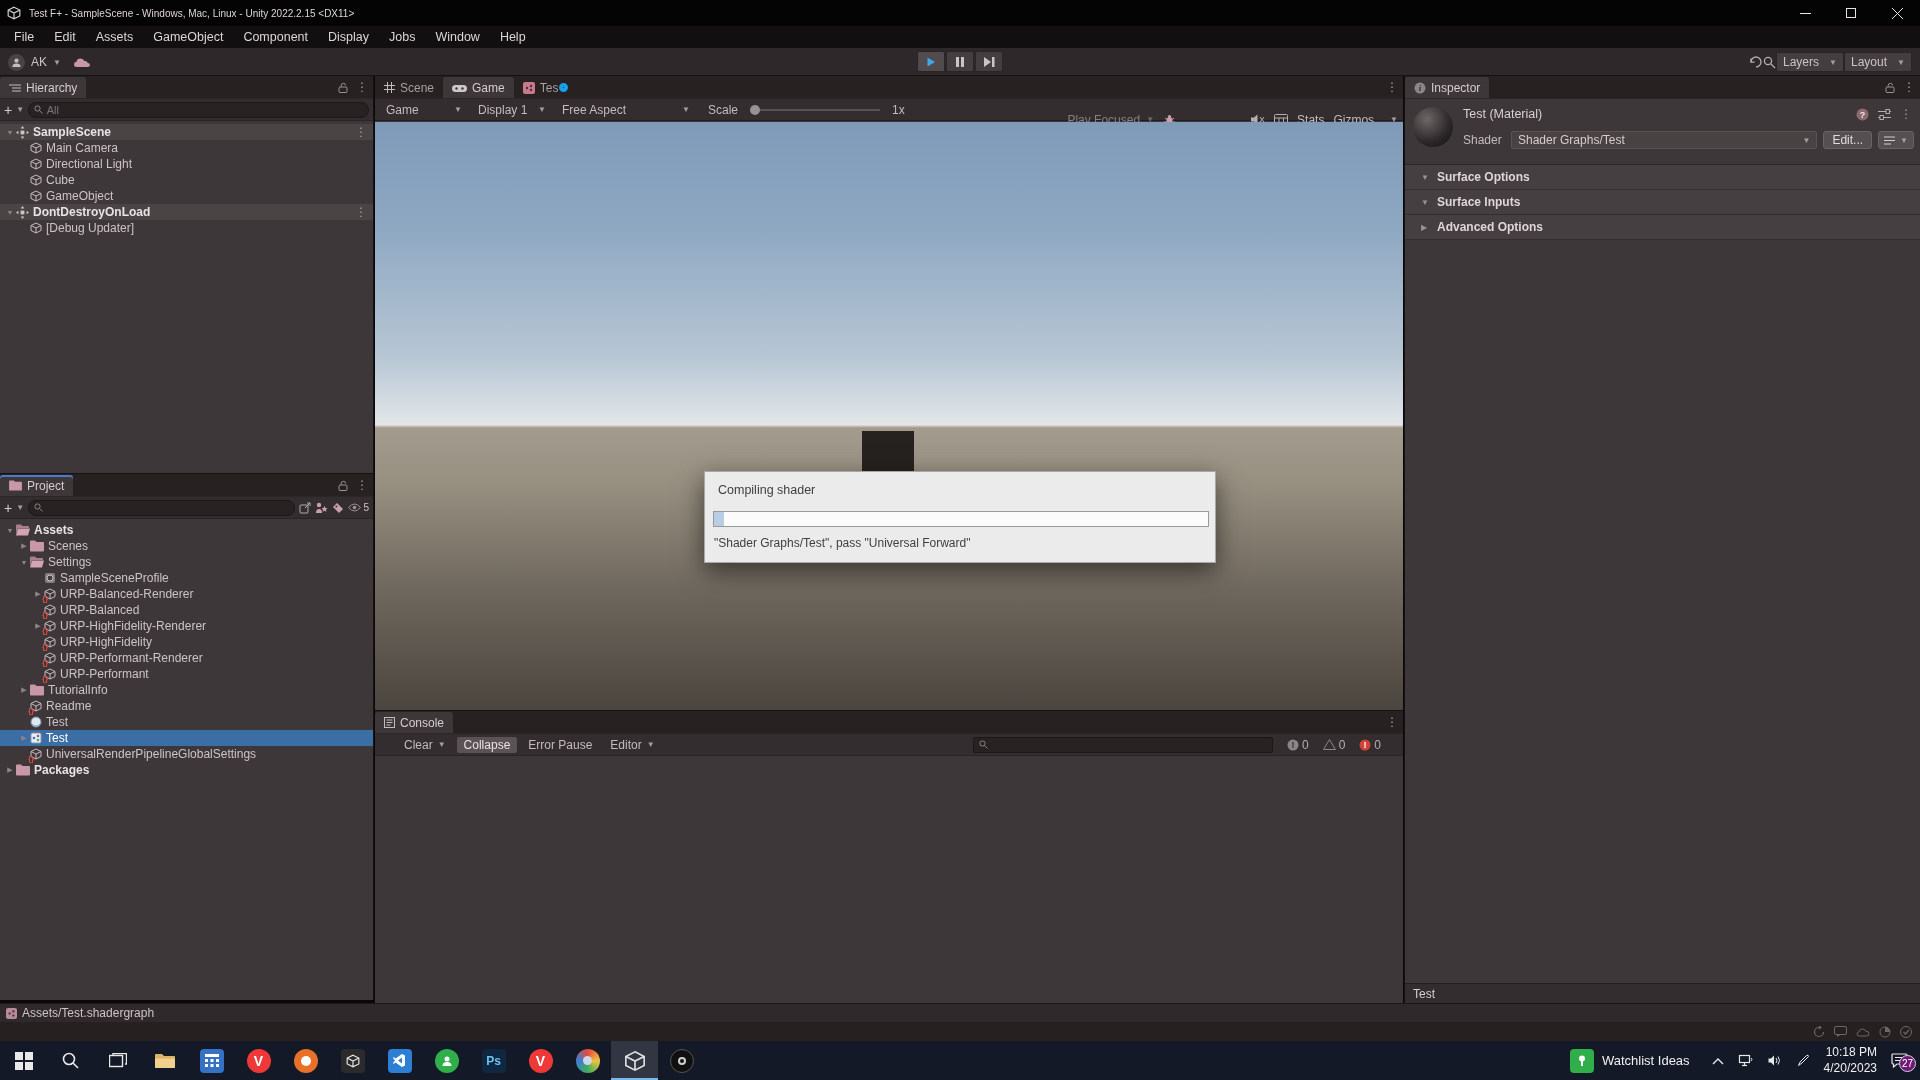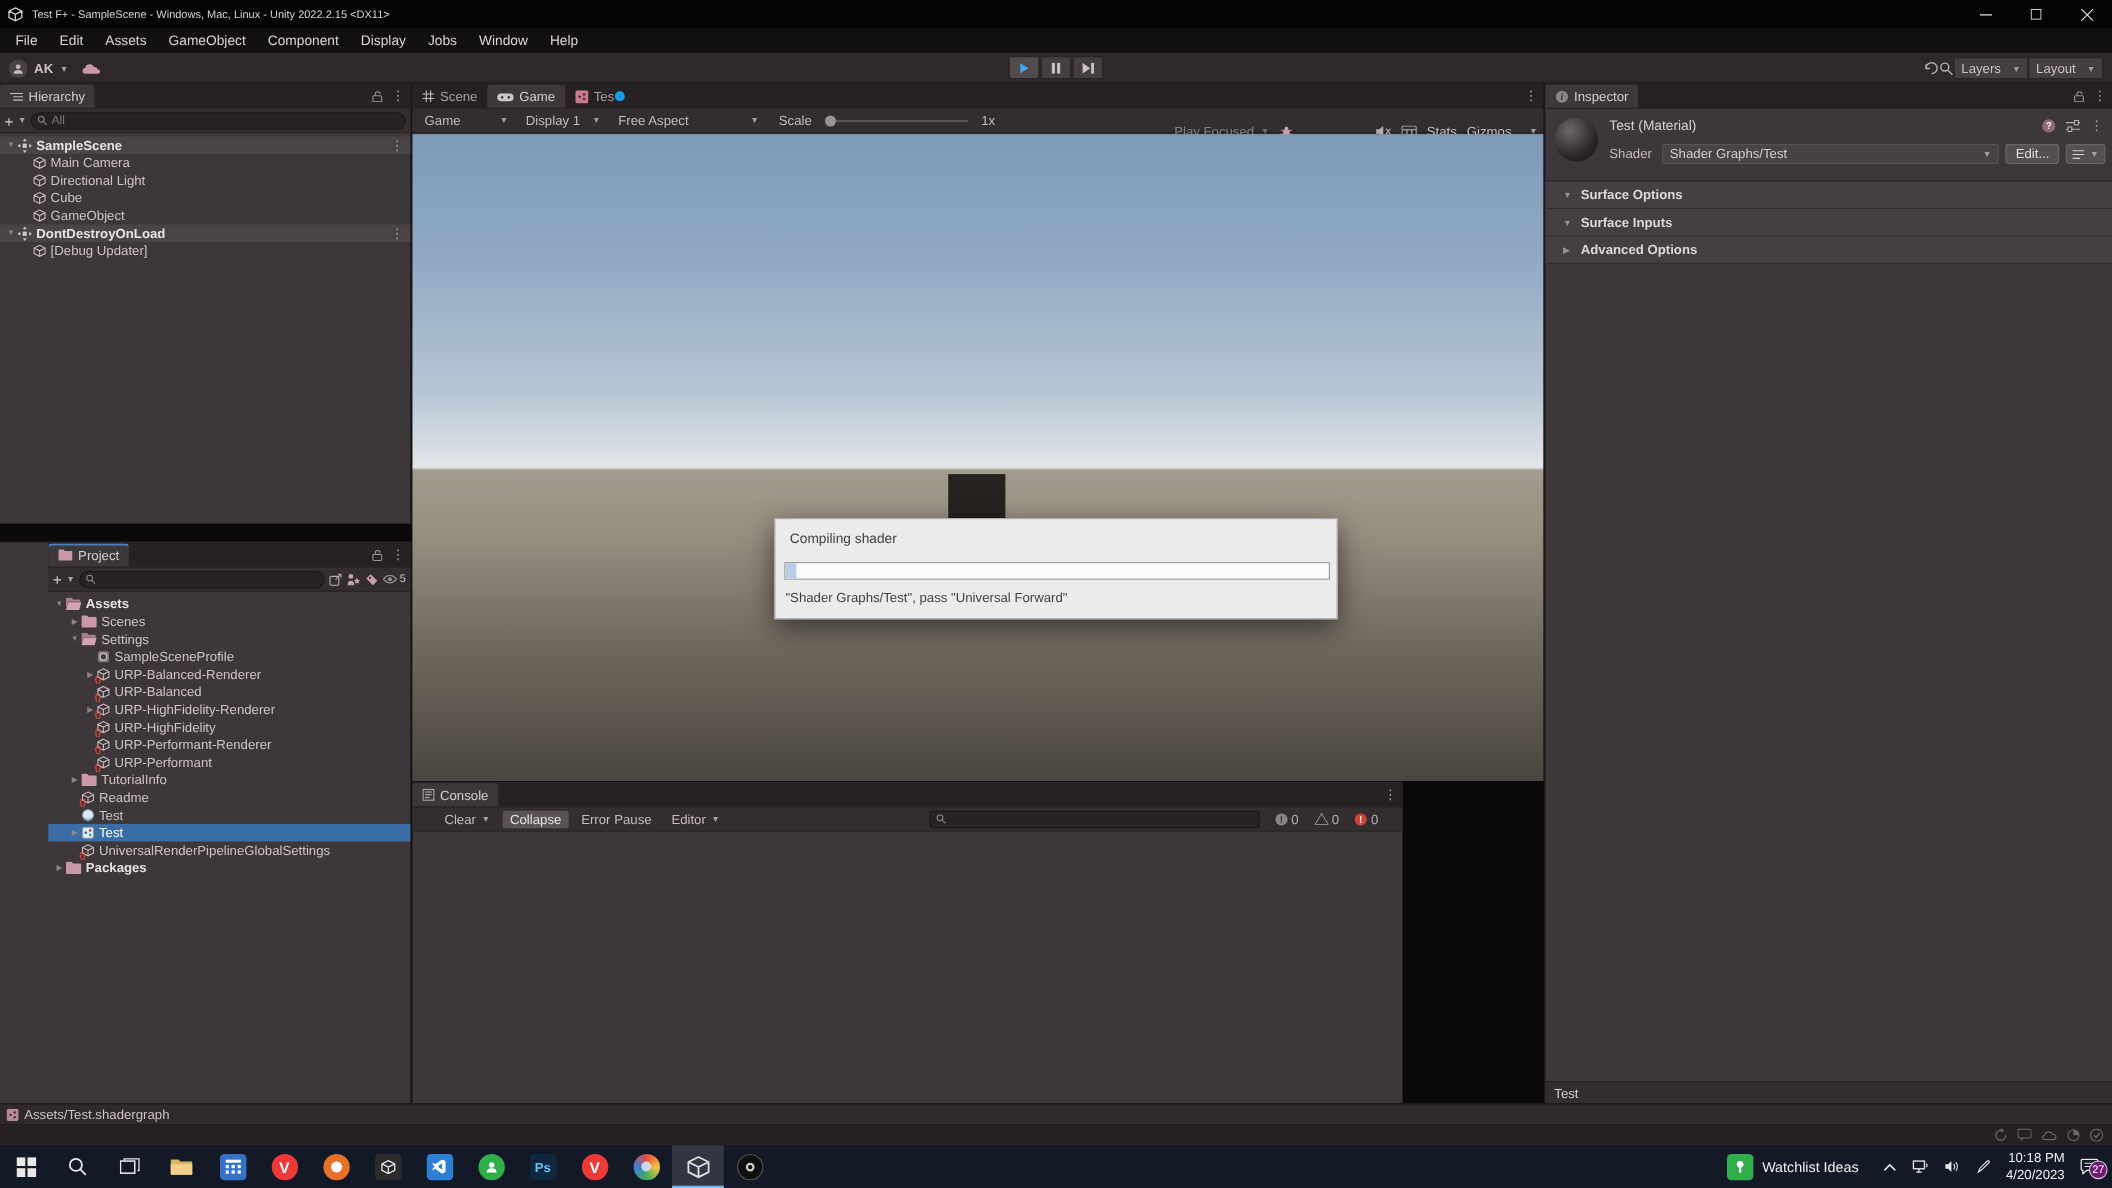--- a/index.html
+++ b/index.html
@@ -12,21 +12,21 @@
   #titlebar .title-text { font-size:10px; }
   #win-controls { margin-left:auto; display:flex; height:100%; }
   #win-controls .wbtn { width:46px; height:100%; display:flex; align-items:center; justify-content:center; color:#e8e2e4; font-size:12px; }
 
   
   #menubar { position:absolute; left:0; top:26px; width:1920px; height:22px; background:#120f10; display:flex; align-items:center; padding-left:4px; }
   #menubar .menu-item { padding:0 10px; height:100%; display:flex; align-items:center; color:#ddd5d7; font-size:12.5px; }
 
   
   #main-toolbar { position:absolute; left:0; top:48px; width:1920px; height:28px; background:#2e282a; border-bottom:1px solid #161213; }
-  .tb-left { position:absolute; left:8px; top:0; height:28px; display:flex; align-items:center; gap:6px;font-weight:bold; }
+  .tb-left { position:absolute; left:8px; top:0; height:28px; display:flex; align-items:center; gap:6px; }
   .avatar { width:17px; height:17px; border-radius:50%; background:#4a4344; display:flex; align-items:center; justify-content:center; }
   .tb-center { position:absolute; left:50%; top:3px; transform:translateX(-50%); display:flex; gap:1px; }
   .tb-btn { width:28px; height:21px; background:#453e40; border:1px solid #2a2425; border-radius:2px; display:flex; align-items:center; justify-content:center; }
   .tb-btn.play-active { background:#514b4d; }
   .tb-right { position:absolute; right:8px; top:0; height:28px; display:flex; align-items:center; }
   .tb-drop { height:20px; padding:0 6px; display:flex; align-items:center; gap:6px; background:#453e40; border-radius:2px; border:1px solid #2a2425; min-width:68px; justify-content:space-between; }
   .caret { font-size:8px; color:#a59da0; }
 
   
   .panel { position:absolute; background:#3e3739; }
@@ -67,21 +67,21 @@
   #spinner { width:9px; height:9px; border:4px solid #17a0e8; border-radius:50%; }
 
   
   #dialog { position:absolute; left:704px; top:471px; width:512px; height:92px; background:#ebebeb; border:1px solid #a8a8a8; box-shadow:0 8px 24px rgba(0,0,0,.55); color:#3c3c3c; }
   #dialog .dlg-title { position:absolute; left:13px; top:11px; font-size:12.5px; color:#404040; }
   #dialog .dlg-bar { position:absolute; left:8px; top:39px; width:496px; height:16px; border:1px solid #9a9a9a; background:#fbfbfb; }
   #dialog .dlg-fill { height:100%; width:2%; background:#b9cee4; }
   #dialog .dlg-msg { position:absolute; left:9px; top:64px; font-size:12px; color:#3f3f3f; }
 
   
-  #console-panel { left:375px; top:710px; width:900px; height:293px; }
+  #console-panel { left:375px; top:710px; width:1028px; height:293px; }
   .con-btn { padding:1px 7px; border-radius:2px; color:#c5bbbe; display:flex; align-items:center; gap:5px; }
   .con-btn.active { background:#5a5254; color:#e8e2e4; }
   #console-search { width:300px; margin-left:auto; }
   .count-group { display:flex; align-items:center; gap:3px; margin-left:10px; color:#b5adb0; }
 
   
   #inspector-panel { left:1404px; top:76px; width:516px; height:927px; }
   #mat-header { position:relative; height:66px; border-bottom:1px solid #2c2627; }
   #mat-sphere { position:absolute; left:8px; top:8px; width:40px; height:40px; border-radius:50%; background:radial-gradient(circle at 35% 30%, #6e6768, #2c2728 60%, #141112); }
   #mat-title { position:absolute; left:58px; top:8px; font-size:12.5px; color:#d8d0d2; }
@@ -310,21 +310,21 @@
         <span class="icon">
           <svg width="12" height="12" viewBox="0 0 12 12">
             <path d="M6 1 L11 3.5 L11 8.5 L6 11 L1 8.5 L1 3.5 Z M1 3.5 L6 6 L11 3.5 M6 6 L6 11" fill="none" stroke="#c9bac2" stroke-width="1"></path>
           </svg>
         </span>
         <span class="lbl">[Debug Updater]</span>
       </div>
     </div>
 </div>
 
-<div class="panel" id="project-panel" style="left:0; top:492px; width:374px; height:527px; border-right:1px solid #161213; border-top:1px solid #161213;padding-left:44px;">
+<div class="panel" id="project-panel" style="left:0; top:473px; width:374px; height:527px; border-right:1px solid #161213; border-top:1px solid #161213;">
   <div class="panel-tabbar">
     <div class="ptab focus-top">
       <svg width="13" height="11" viewBox="0 0 14 12">
           <path d="M0 1.5 Q0 .5 1 .5 L5 .5 L6.5 2 L13 2 Q14 2 14 3 L14 10.5 Q14 11.5 13 11.5 L1 11.5 Q0 11.5 0 10.5 Z" fill="#c998a6"></path>
         </svg>
       <span>Project</span>
     </div>
     <div class="tabbar-icons">
       <span>
           <svg width="10" height="11">

